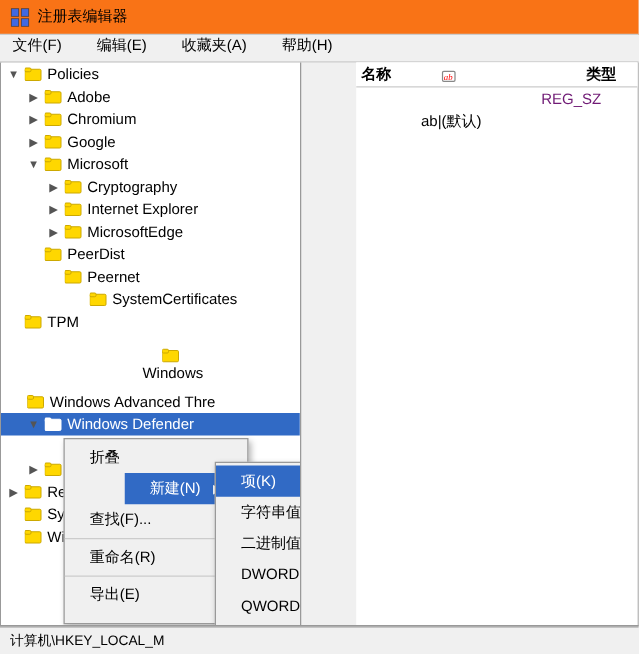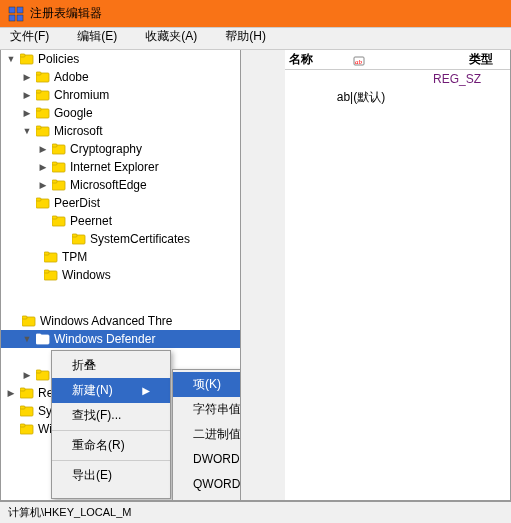--- a/index.html
+++ b/index.html
@@ -185,20 +185,21 @@
       color: #000;
       cursor: pointer;
       display: flex;
       align-items: center;
       justify-content: space-between;
       white-space: nowrap;
     }
     .ctx-item.highlighted {
       background: #316ac5;
       color: #fff;
+      margin-left: 48px;
     }
     .ctx-divider {
       border-top: 1px solid #ccc;
       margin: 2px 0;
     }
     .ctx-arrow {
       margin-left: 10px;
       font-size: 10px;
     }
 
@@ -366,32 +367,32 @@
         <span class="tree-expand" style="visibility:hidden;">▶</span>
         <span class="folder-icon">
           <svg viewBox="0 0 14 14" fill="none">
             <rect x="0" y="3" width="13" height="9" rx="1" fill="#FFD700" stroke="#CCA800" stroke-width="0.8"></rect>
             <rect x="0" y="2" width="5" height="3" rx="1" fill="#FFD700" stroke="#CCA800" stroke-width="0.8"></rect>
           </svg>
         </span>
         <span>SystemCertificates</span>
       </div>
 
-      <div class="tree-item" style="padding-left:26px;">
+      <div class="tree-item" style="padding-left:2px;">
         <span class="tree-expand" style="visibility:hidden;">▶</span>
         <span class="folder-icon">
           <svg viewBox="0 0 14 14" fill="none">
             <rect x="0" y="3" width="13" height="9" rx="1" fill="#FFD700" stroke="#CCA800" stroke-width="0.8"></rect>
             <rect x="0" y="2" width="5" height="3" rx="1" fill="#FFD700" stroke="#CCA800" stroke-width="0.8"></rect>
           </svg>
         </span>
         <span>TPM</span>
       </div>
 
-      <div class="tree-item" style="padding-left:26px;">
+      <div class="tree-item" style="padding-left:36px;flex-direction:column;">
         <span class="tree-expand" style="visibility:hidden;">▶</span>
         <span class="folder-icon">
           <svg viewBox="0 0 14 14" fill="none">
             <rect x="0" y="3" width="13" height="9" rx="1" fill="#FFD700" stroke="#CCA800" stroke-width="0.8"></rect>
             <rect x="0" y="2" width="5" height="3" rx="1" fill="#FFD700" stroke="#CCA800" stroke-width="0.8"></rect>
           </svg>
         </span>
         <span>Windows</span>
       </div>
 

